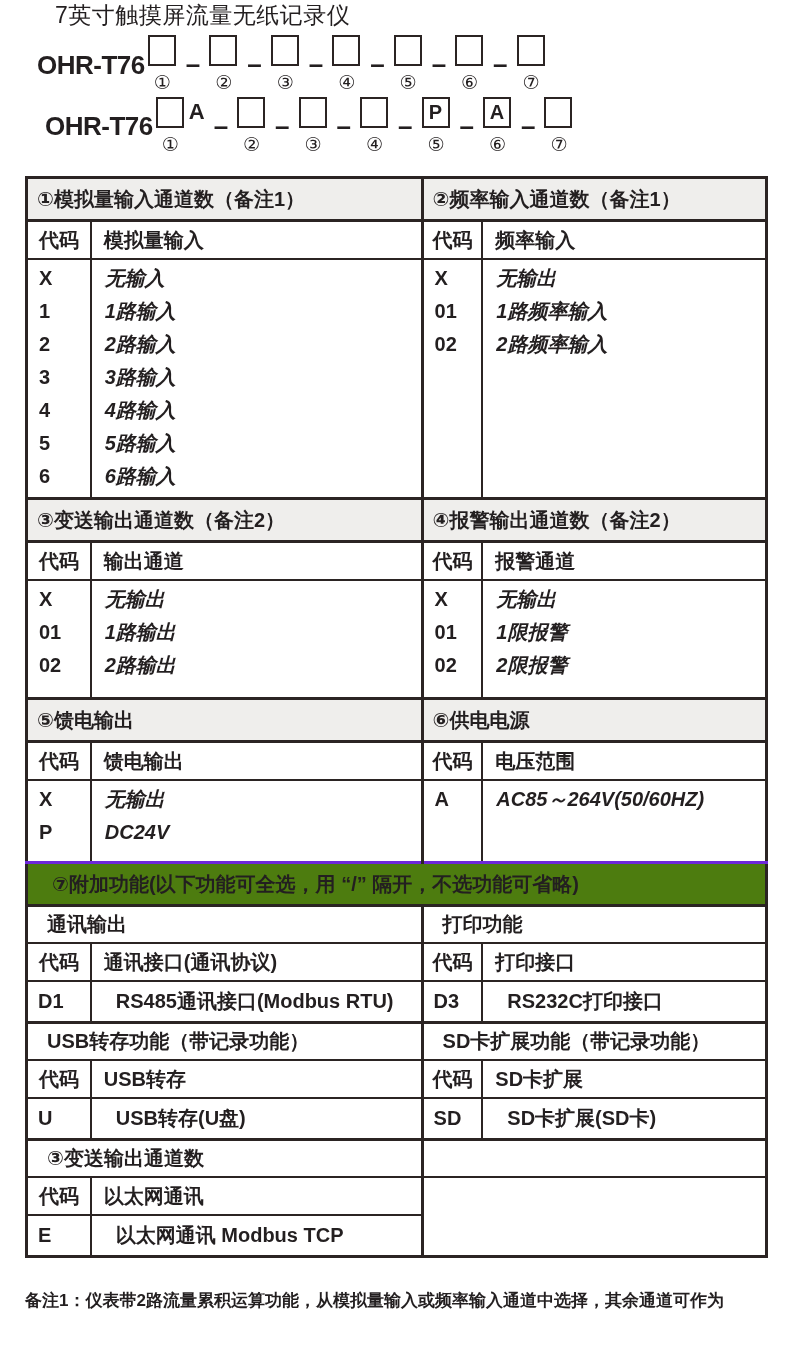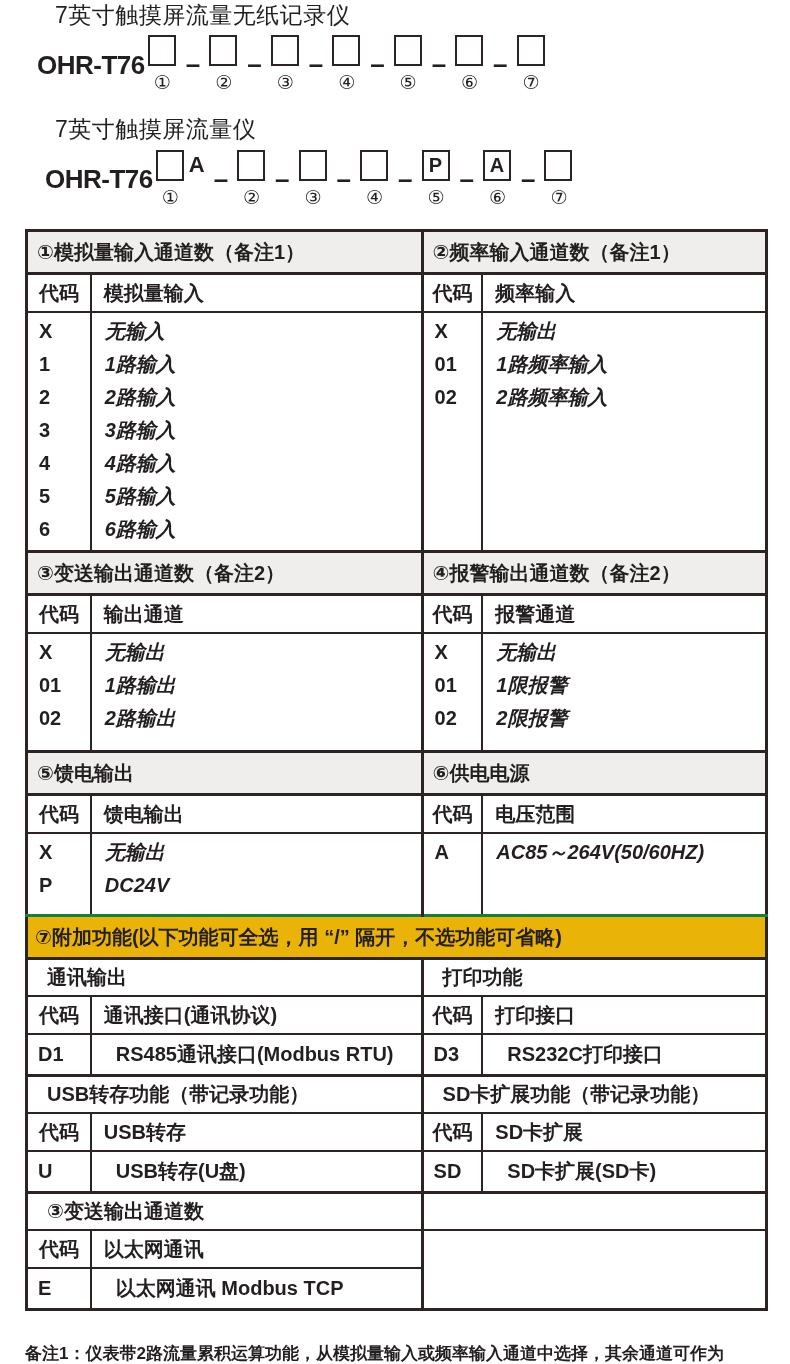--- a/index.html
+++ b/index.html
@@ -82,26 +82,26 @@
     background: #efeeec;
     border-top: 3px solid #2b2423;
     border-bottom: 3px solid #2b2423;
     height: 38px;
     vertical-align: middle;
     padding: 1px 0 1px 9px;
     font-size: 20px;
   }
   
   tr.sec7 td {
-    background: #eab308;
-    border-top: 3px solid #15803d;
+    background: #4d7c0f;
+    border-top: 3px solid #6d28d9;
     border-bottom: 3px solid #2b2423;
     height: 38px;
     vertical-align: middle;
-    padding-left: 7px;
+    padding-left: 24px;
   }
   
   tr.ch td {
     border-bottom: 2px solid #2b2423;
     height: 34px;
     vertical-align: middle;
   }
   td.codecol {
     border-right: 2px solid #2b2423;
     text-align: center;
@@ -196,21 +196,20 @@
       </span>
       <span class="dash">–</span>
       <span class="seg">
         <span class="segtop">
             <span class="mbox"></span>
           </span>
         <span class="seglbl">⑦</span>
       </span>
     </div>
 
-    <div class="h-title second">7英寸触摸屏流量仪</div>
 
     <div class="model-line second">
       <span class="m-prefix">OHR-T76</span>
       <span class="seg">
         <span class="segtop">
           <span class="mbox"></span>
           <span class="m-suffix">A</span>
         </span>
         <span class="seglbl">①</span>
       </span>

